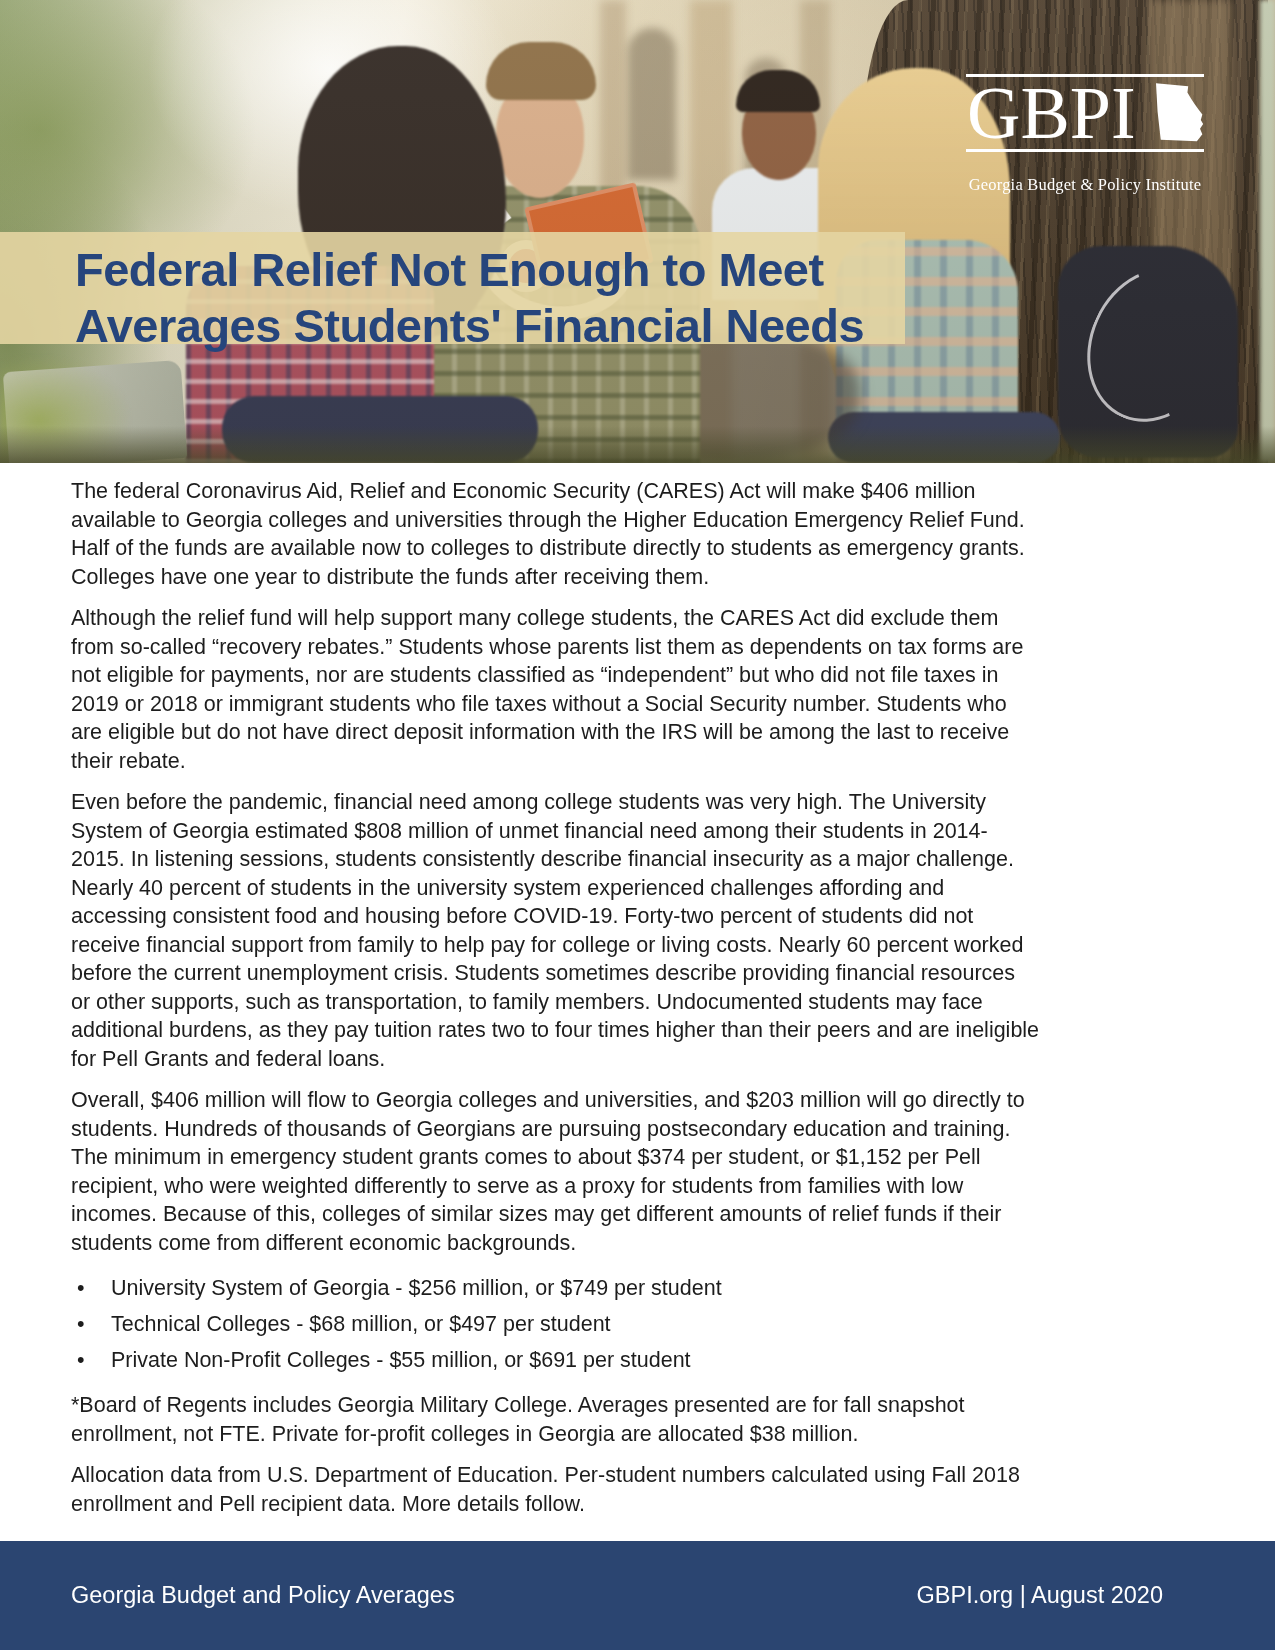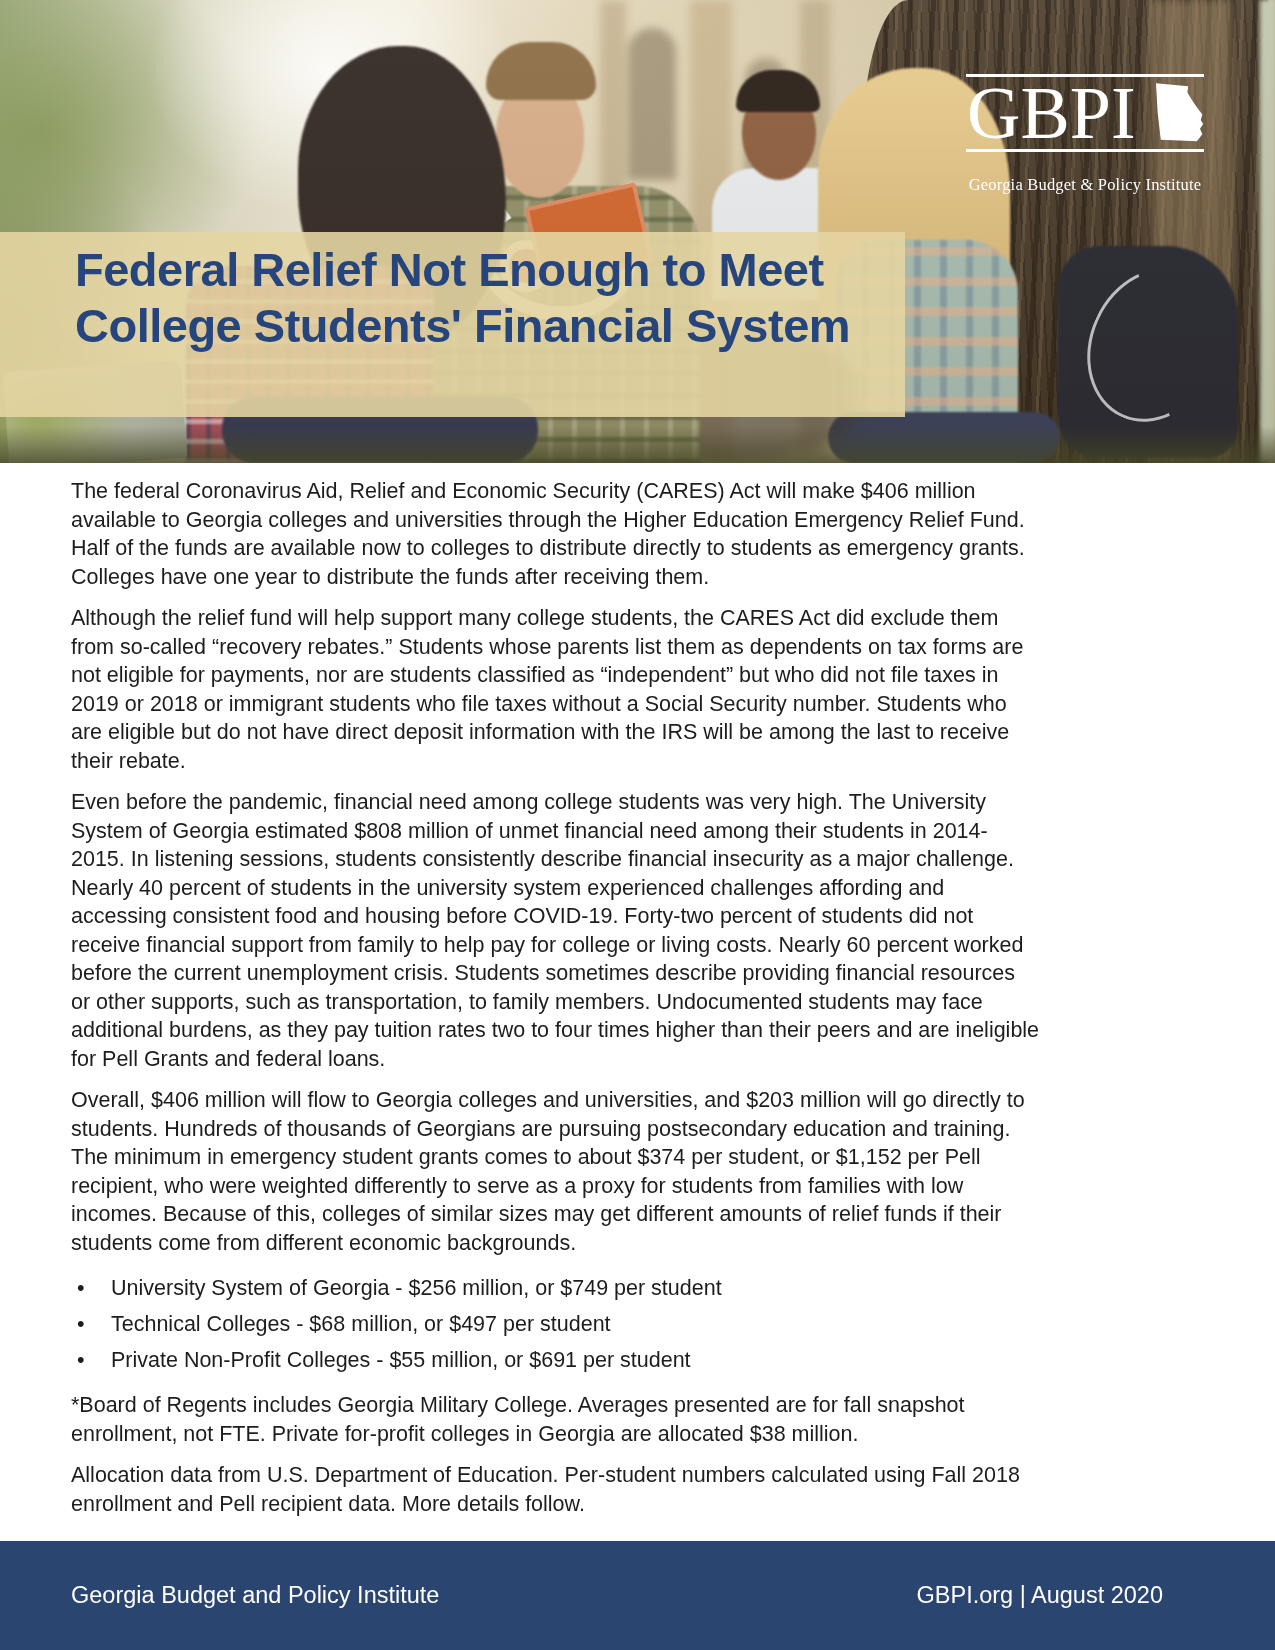--- a/index.html
+++ b/index.html
@@ -88,21 +88,21 @@
       repeating-linear-gradient(90deg, rgba(40,50,90,.5) 0 5px, rgba(40,50,90,0) 5px 20px);}
   .g1-jeans{left:222px;top:396px;width:316px;height:67px;background:#2e3450;border-radius:32px;filter:blur(1px);}
 
   .laptop{left:6px;top:366px;width:178px;height:98px;background:linear-gradient(100deg,#cbcfc1,#a8aea0);border-radius:8px 14px 4px 4px;transform:rotate(-4deg);filter:blur(.6px);}
   .grass-light{left:0;top:356px;width:130px;height:107px;background:radial-gradient(ellipse at 30% 60%, rgba(152,172,82,.85), rgba(152,172,82,0) 72%);filter:blur(2px);}
   .grass{left:0;top:426px;width:1275px;height:37px;background:linear-gradient(180deg, rgba(70,75,40,0), rgba(62,66,36,.8));}
   .hero-tint{left:0;top:0;width:100%;height:100%;background:linear-gradient(180deg, rgba(255,250,230,.08), rgba(120,100,60,.12));}
 
   
   .banner{
-    position:absolute;left:0;top:232px;width:905px;height:185px;
+    position:absolute;left:0;top:232px;width:905px;height:112px;
     background:rgba(228,213,162,.90);
     z-index:5;
   }
   .banner-title{
     position:absolute;left:75px;top:10px;
     font-size:47px;font-weight:bold;line-height:56px;
     color:#26457c;letter-spacing:-0.5px;white-space:nowrap;
   }
 
   
@@ -181,21 +181,21 @@
     <div class="shape g1-jeans"></div>
 
     <div class="shape laptop"></div>
     <div class="shape grass-light"></div>
     <div class="shape grass"></div>
     <div class="shape hero-tint"></div>
 
     <div class="banner">
       <div class="banner-title">
         <div>Federal Relief Not Enough to Meet</div>
-        <div>College Students' Financial System</div>
+        <div>Averages Students' Financial Needs</div>
       </div>
     </div>
 
     <div class="logo">
       <div class="logo-rule"></div>
       <div class="logo-main">
         <span class="logo-acronym">GBPI</span>
         <span class="logo-state">
           <svg viewBox="0 0 70 84" width="56" height="66" xmlns="http://www.w3.org/2000/svg">
             <path d="M7,4 L48,8 L47,16 C53,27 59,35 66,44 L64,51 L67,56 L63,62 L66,69 L59,78 L13,76 L9,40 Z" fill="#ffffff"></path>
@@ -219,17 +219,17 @@
       <li>University System of Georgia - $256 million, or $749 per student</li>
       <li>Technical Colleges - $68 million, or $497 per student</li>
       <li>Private Non-Profit Colleges - $55 million, or $691 per student</li>
     </ul>
 
     <p>*Board of Regents includes Georgia Military College. Averages presented are for fall snapshot enrollment, not FTE. Private for-profit colleges in Georgia are allocated $38 million.</p>
     <p>Allocation data from U.S. Department of Education. Per-student numbers calculated using Fall 2018 enrollment and Pell recipient data. More details follow.</p>
   </div>
 
   <div class="footer">
-    <span>Georgia Budget and Policy Institute</span>
+    <span>Georgia Budget and Policy Averages</span>
     <span>GBPI.org | August 2020</span>
   </div>
 
 </div>
 
 </body></html>

